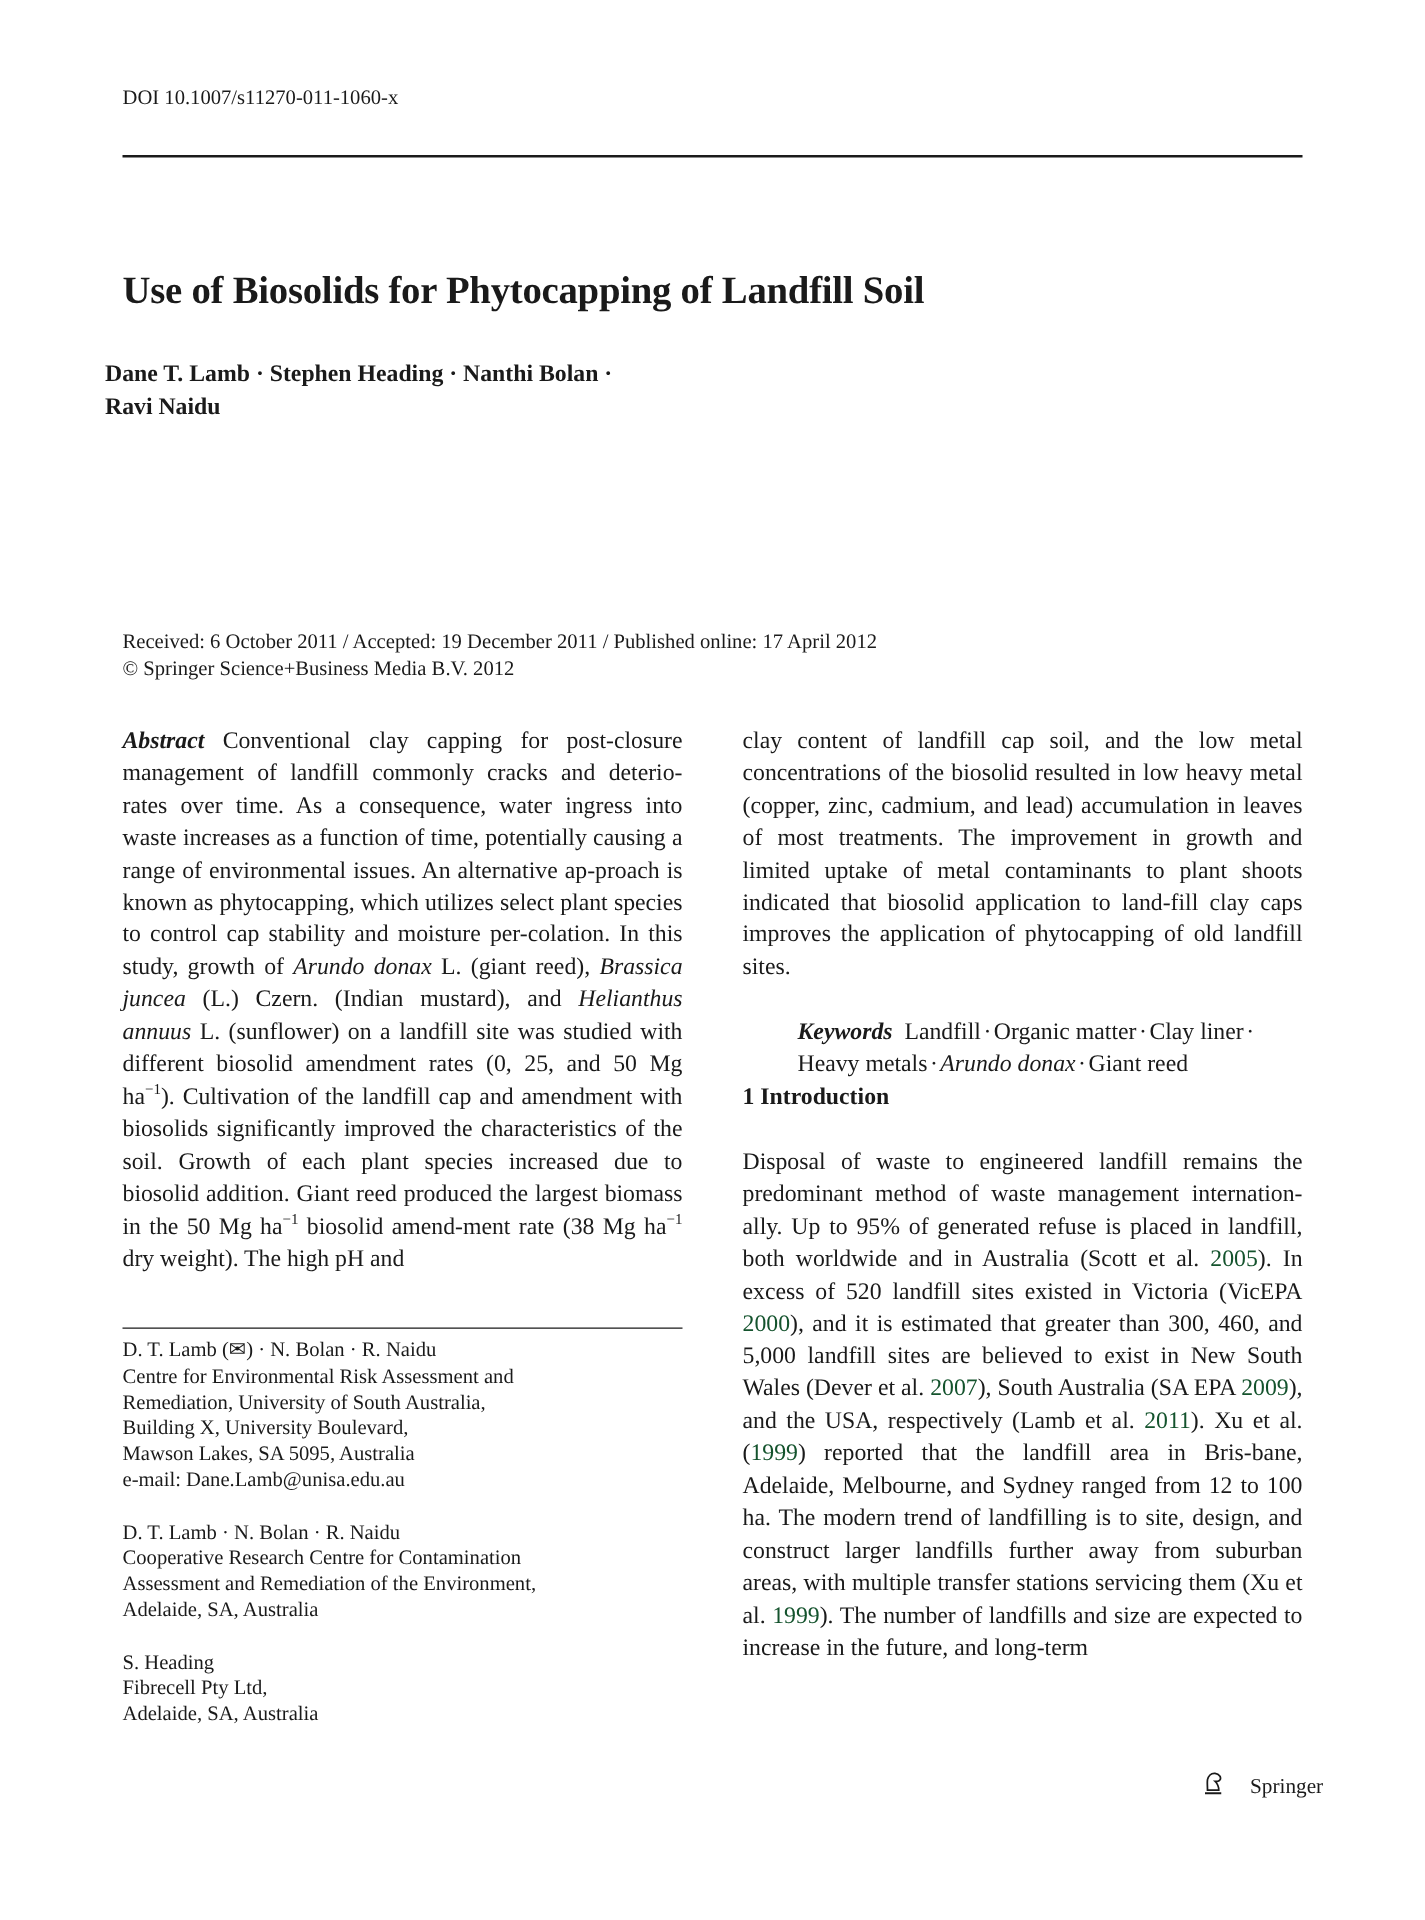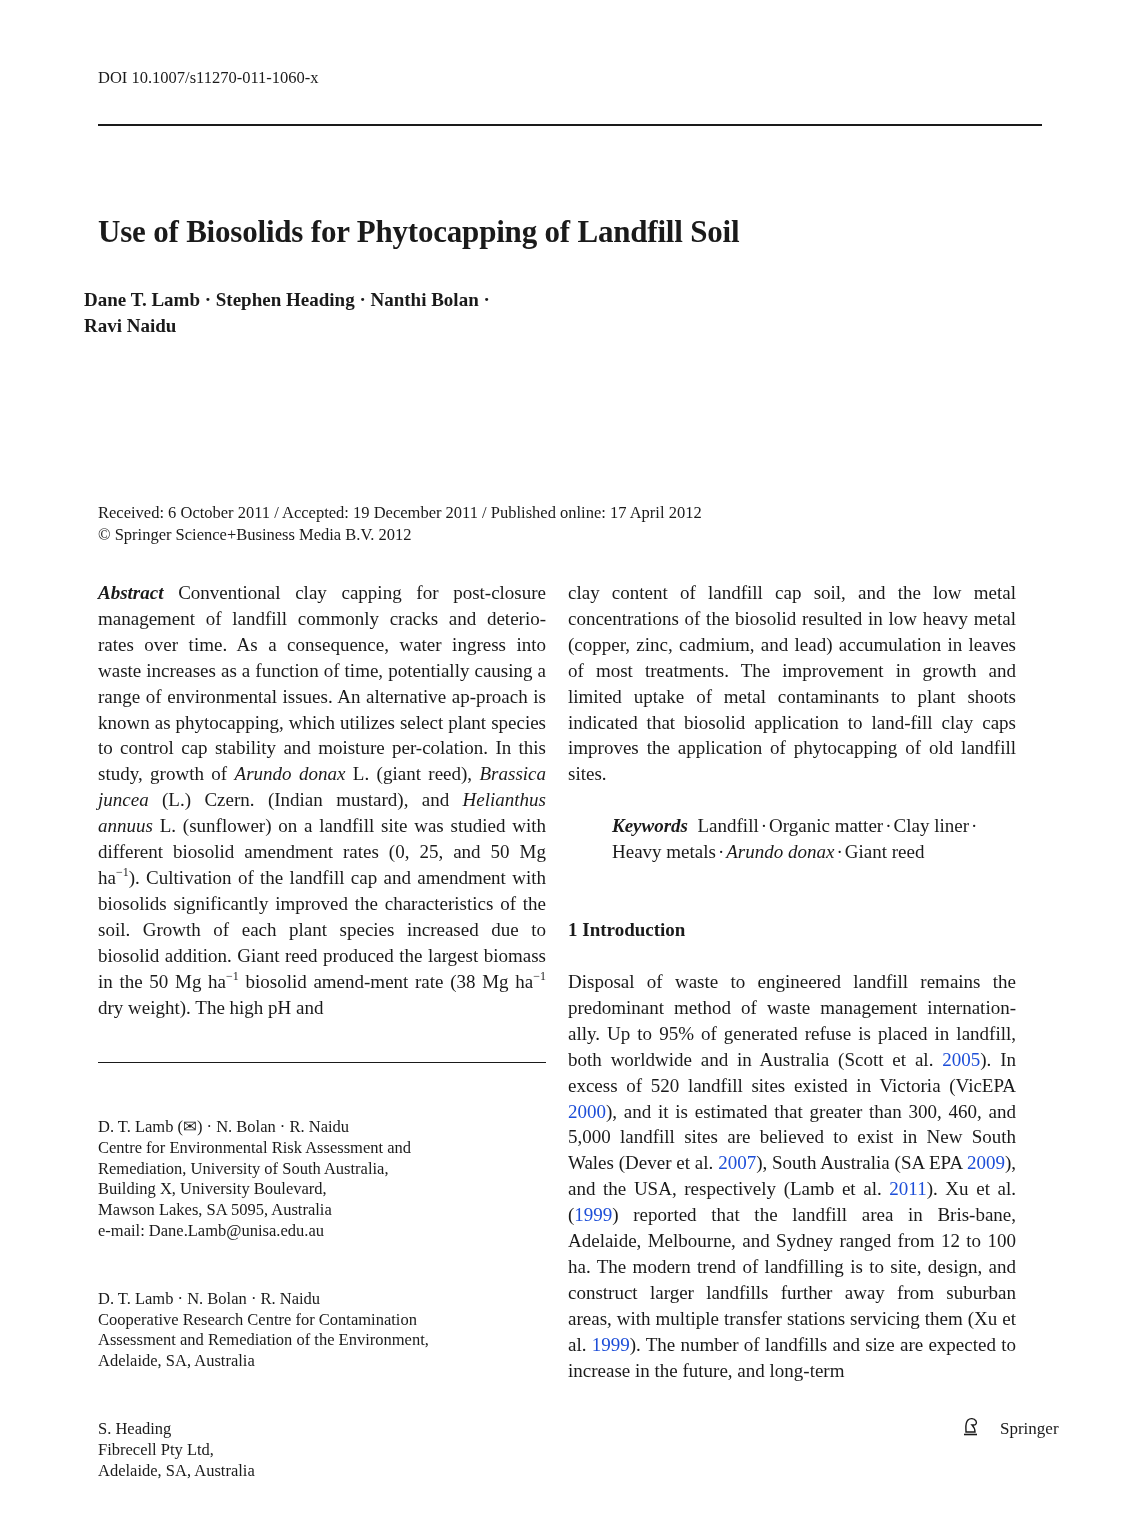--- a/index.html
+++ b/index.html
@@ -8,31 +8,31 @@
     font-family: "Liberation Serif", "DejaVu Serif", serif; color: #1a1a1a;
   }
   .abs { position: absolute; }
   .journal-header { left: 98px; top: 66px; font-size: 16.5px; line-height: 24px; }
   .header-rule { left: 98px; top: 124px; width: 944px; height: 2px; background: #1a1a1a; }
   .title { left: 98px; top: 214px; font-size: 31px; font-weight: bold; letter-spacing: -0.2px; }
   .authors { left: 84px; top: 287px; font-size: 19px; font-weight: bold; line-height: 26px; }
   .dates { left: 98px; top: 502px; font-size: 16.5px; line-height: 22px; }
   .col { font-size: 19px; line-height: 25.9px; text-align: justify; width: 448px; }
   .col-left { left: 98px; top: 580px; }
-  .col-right { left: 568px; top: 580px; }
+  .col-right { left: 594px; top: 580px; }
   .para { margin: 0; hyphens: manual; }
   .b { font-weight: bold; font-style: italic; }
   .i { font-style: italic; }
   sup { font-size: 12px; line-height: 0; vertical-align: 8px; }
-  .cite { color: #1d4ed8; cursor: pointer; }
+  .cite { color: #14532d; cursor: pointer; }
   .aff-rule { left: 98px; top: 1062px; width: 448px; height: 1px; background: #1a1a1a; }
   .affil { left: 98px; top: 1070px; font-size: 16.5px; line-height: 20.8px; }
-  .affil-block { margin-bottom: 20.8px; margin-top: 47px; }
+  .affil-block { margin-bottom: 20.8px; }
   .keywords { margin-top: 26px; text-align: left; margin-left: 44px; }
-  .section-head { margin-top: 52px; font-weight: bold; }
+  .section-head { font-weight: bold; }
   .intro { margin-top: 26px; }
   .springer { left: 962px; top: 1416px; font-size: 17px; display: flex; align-items: center; gap: 20px; }
   .dot { padding: 0 2px; }
 </style>
 </head>
 <body>
 
 <div class="abs journal-header">
   <div>DOI 10.1007/s11270-011-1060-x</div>
 </div>

